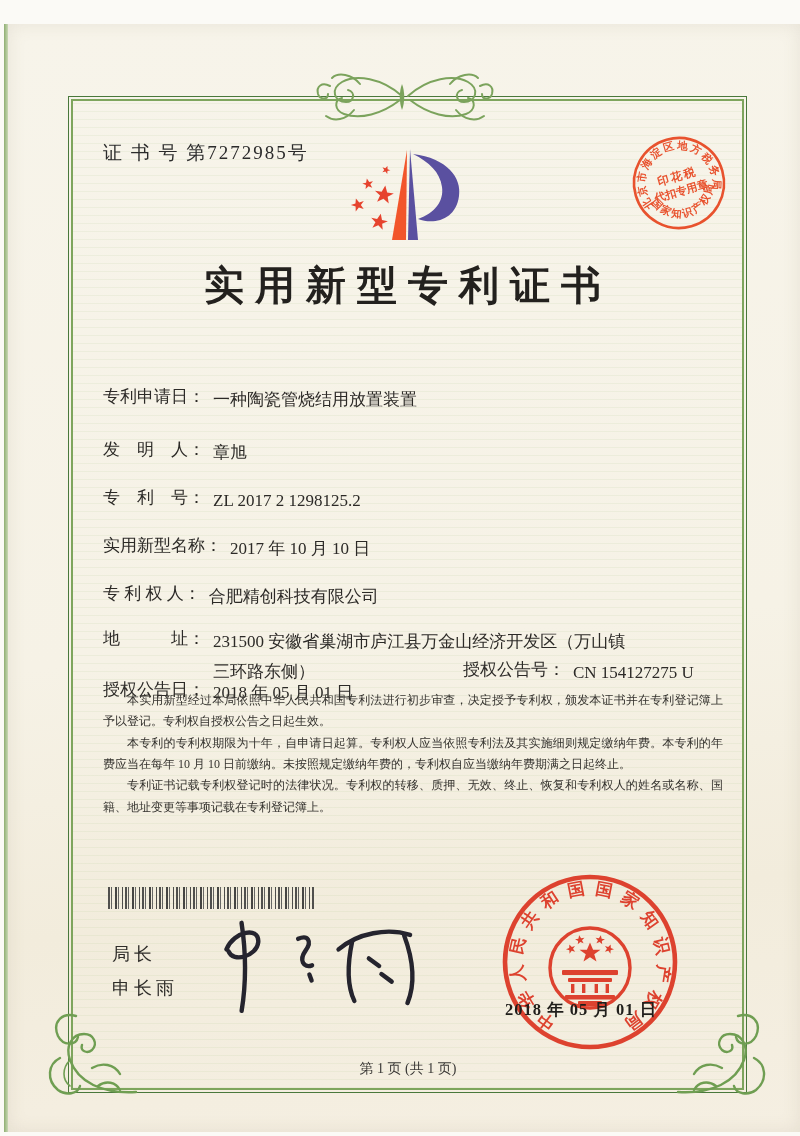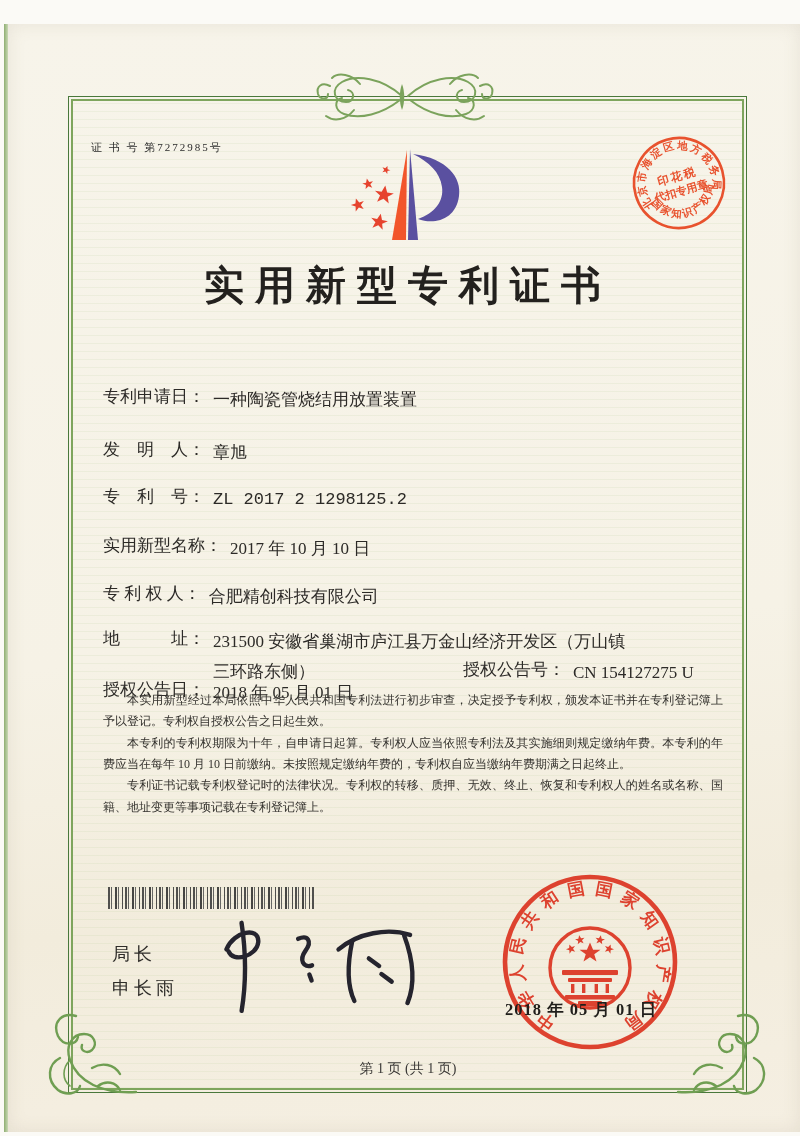--- a/index.html
+++ b/index.html
@@ -17,21 +17,21 @@
   .spine{position:absolute;left:4px;top:24px;bottom:4px;width:4px;
     background:linear-gradient(90deg,#8fae72,#c9d8b4);}
   
   .frame-outer{position:absolute;left:60px;top:72px;width:677px;height:995px;
     border:1px solid #49783b;}
   .frame-inner{position:absolute;inset:2px;border:2px solid #7ea55d;
     background:
       repeating-linear-gradient(0deg,rgba(150,185,115,.10) 0 1px,rgba(0,0,0,0) 1px 8px);
   }
   .abs{position:absolute;}
-  .cert-no{left:83px;top:116px;font-size:11px;letter-spacing:2px;color:#2b2b2b;}
+  .cert-no{left:95px;top:116px;font-size:19px;letter-spacing:2px;color:#2b2b2b;}
   .title{left:0;top:234px;width:800px;text-align:center;font-size:40px;
     font-weight:bold;letter-spacing:11px;color:#23211e;}
   .row{left:95px;font-size:17px;white-space:pre-line;color:#2c2a27;}
   .row .lab{display:inline-block;vertical-align:top;}
   .row .val{display:inline-block;vertical-align:top;margin-left:8px;max-width:540px;line-height:1.75;}
   .row2col .col2{position:absolute;left:360px;top:0;white-space:nowrap;}
   .paras{left:95px;top:666px;width:620px;font-size:12px;line-height:1.78;
     text-align:justify;color:#34322e;}
   .paras p{margin:0;text-indent:2em;}
   .barcode{left:100px;top:863px;width:206px;height:22px;opacity:.88;
@@ -137,21 +137,21 @@
   </svg>
 
   <div class="abs title">实用新型专利证书</div>
 
   <div class="abs row" style="top:341px;">
     <span class="lab">专利申请日：</span><span class="val">一种陶瓷管烧结用放置装置</span>
   </div>
   <div class="abs row" style="top:394px;">
     <span class="lab">发　明　人：</span><span class="val">章旭</span>
   </div>
-  <div class="abs row" style="top:442px;font-family:Liberation Mono, monospace;">
+  <div class="abs row" style="top:442px;">
     <span class="lab">专　利　号：</span><span class="val">ZL 2017 2 1298125.2</span>
   </div>
   <div class="abs row" style="top:490px;">
     <span class="lab">实用新型名称：</span><span class="val">2017 年 10 月 10 日</span>
   </div>
   <div class="abs row" style="top:538px;">
     <span class="lab">专 利 权 人：</span><span class="val">合肥精创科技有限公司</span>
   </div>
   <div class="abs row" style="top:583px;">
     <span class="lab">地　　　址：</span><span class="val">231500 安徽省巢湖市庐江县万金山经济开发区（万山镇

